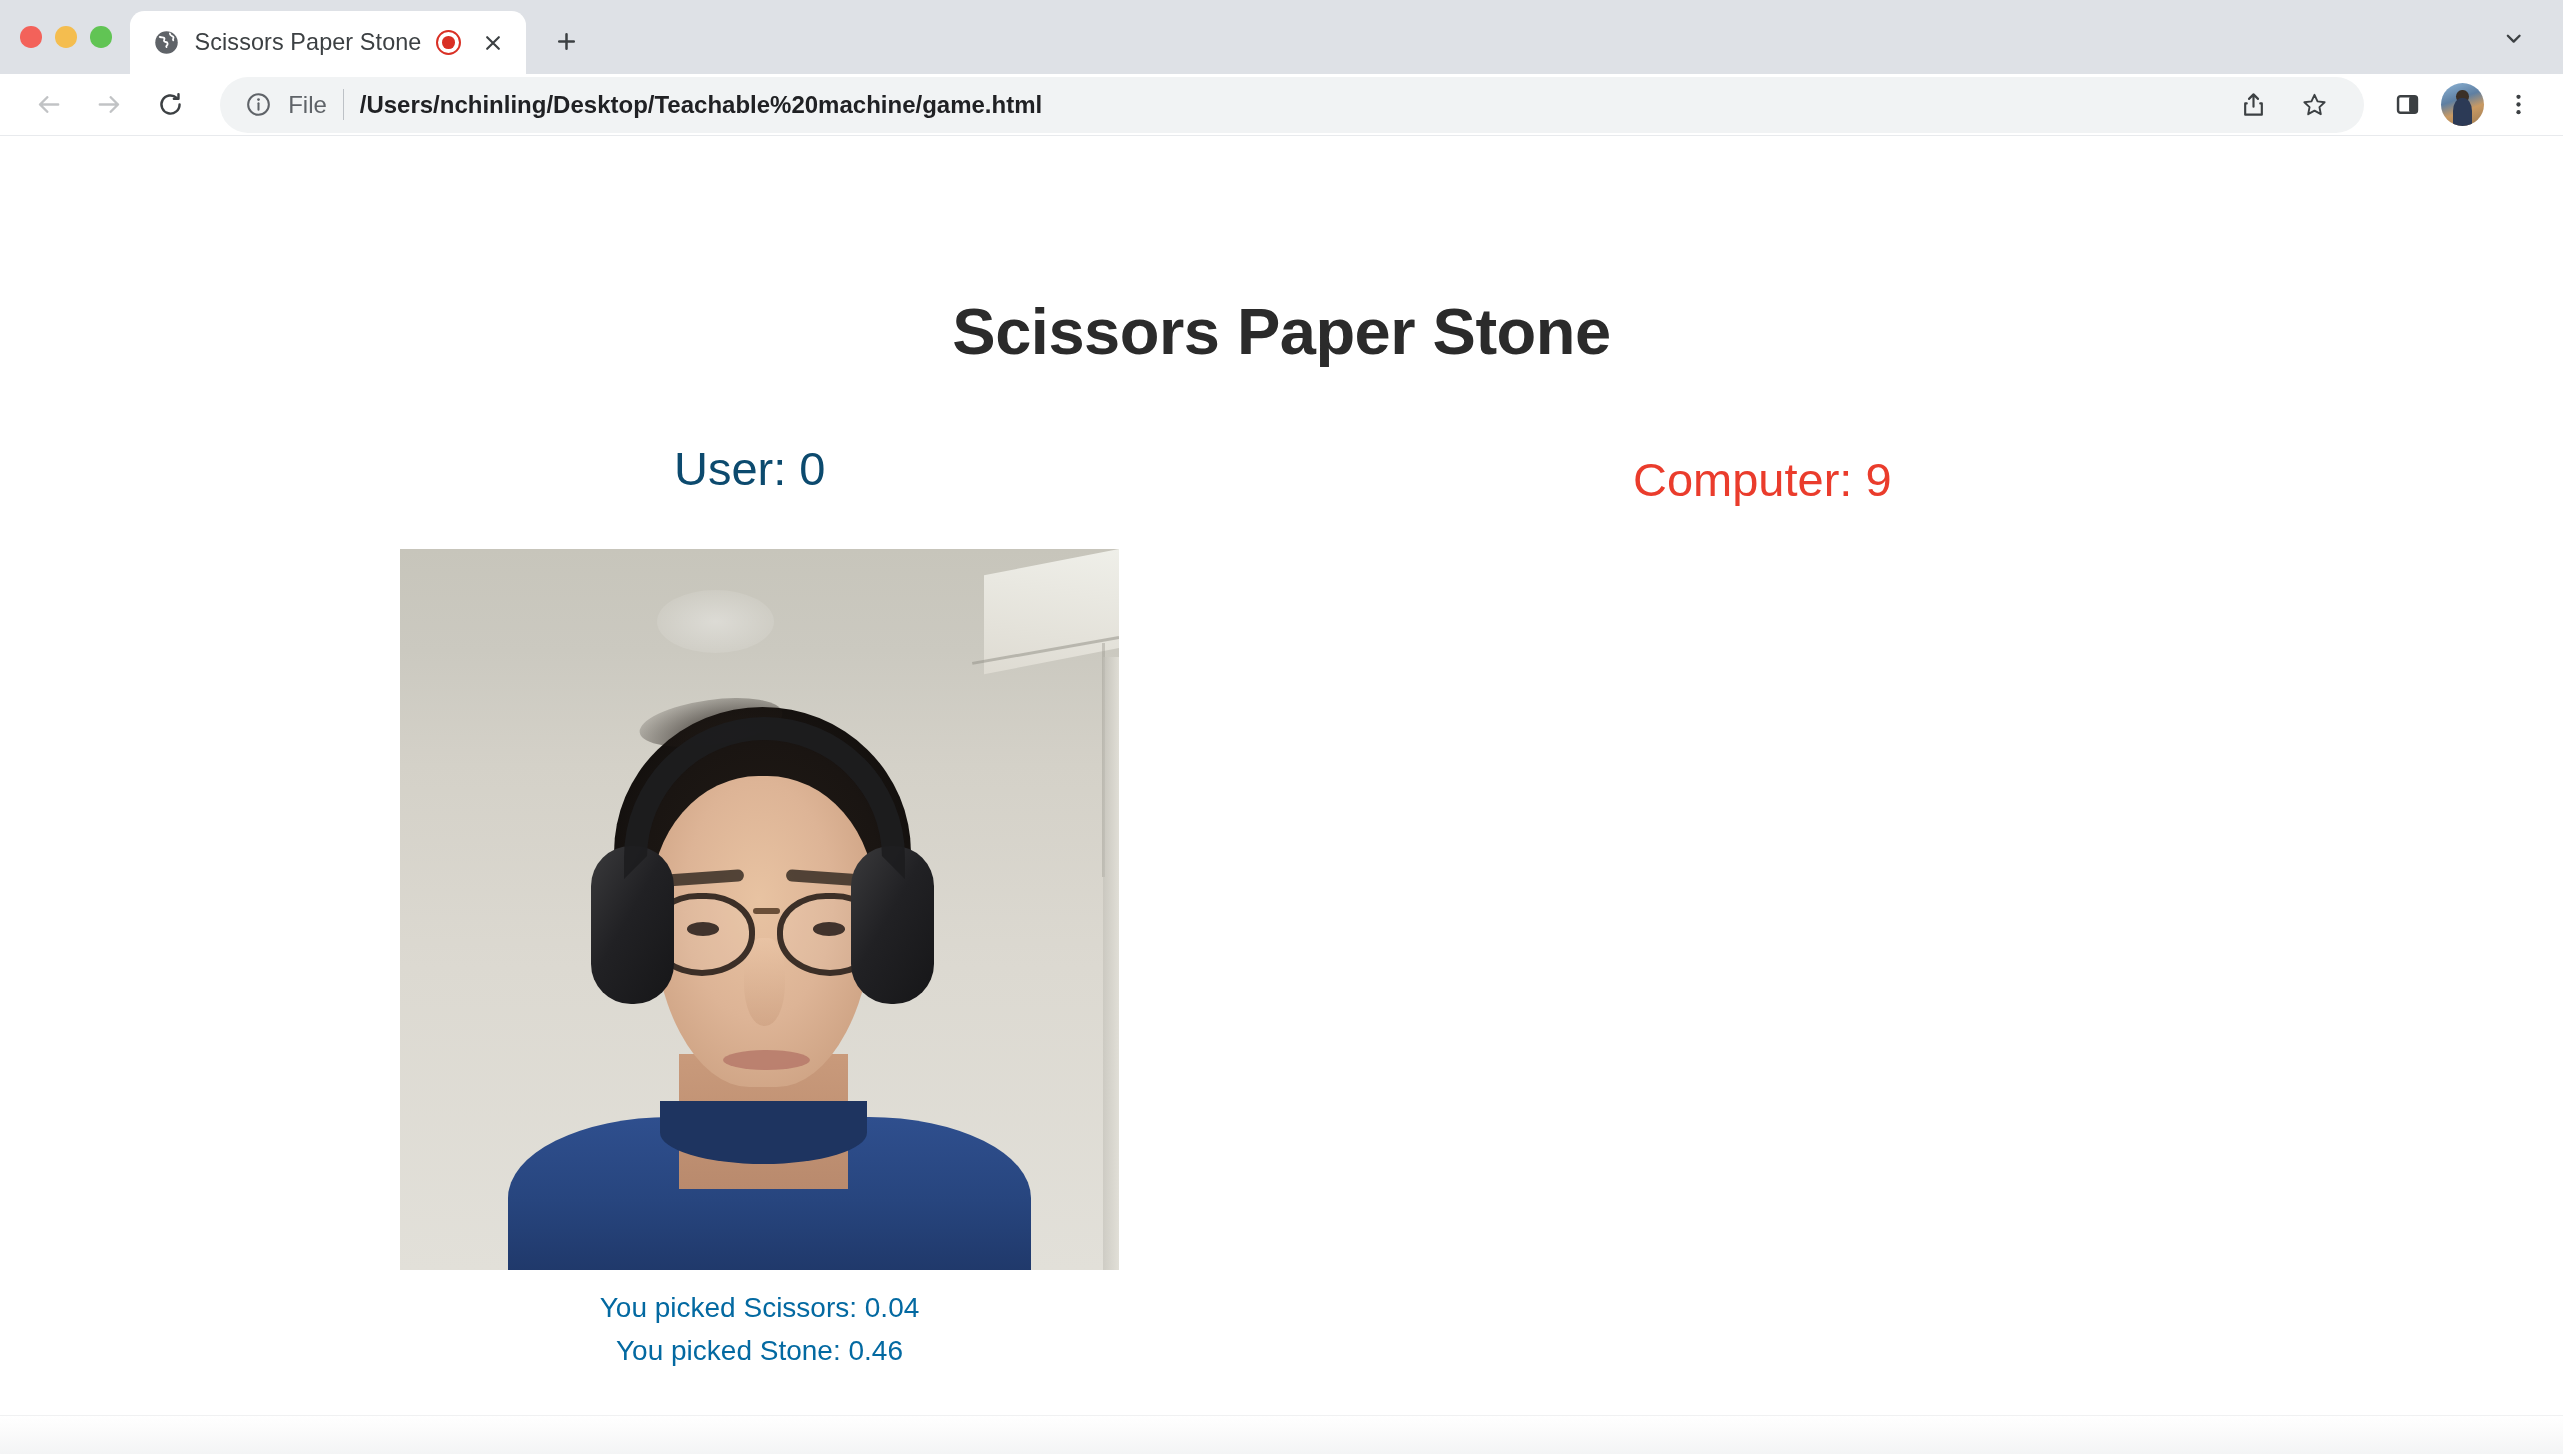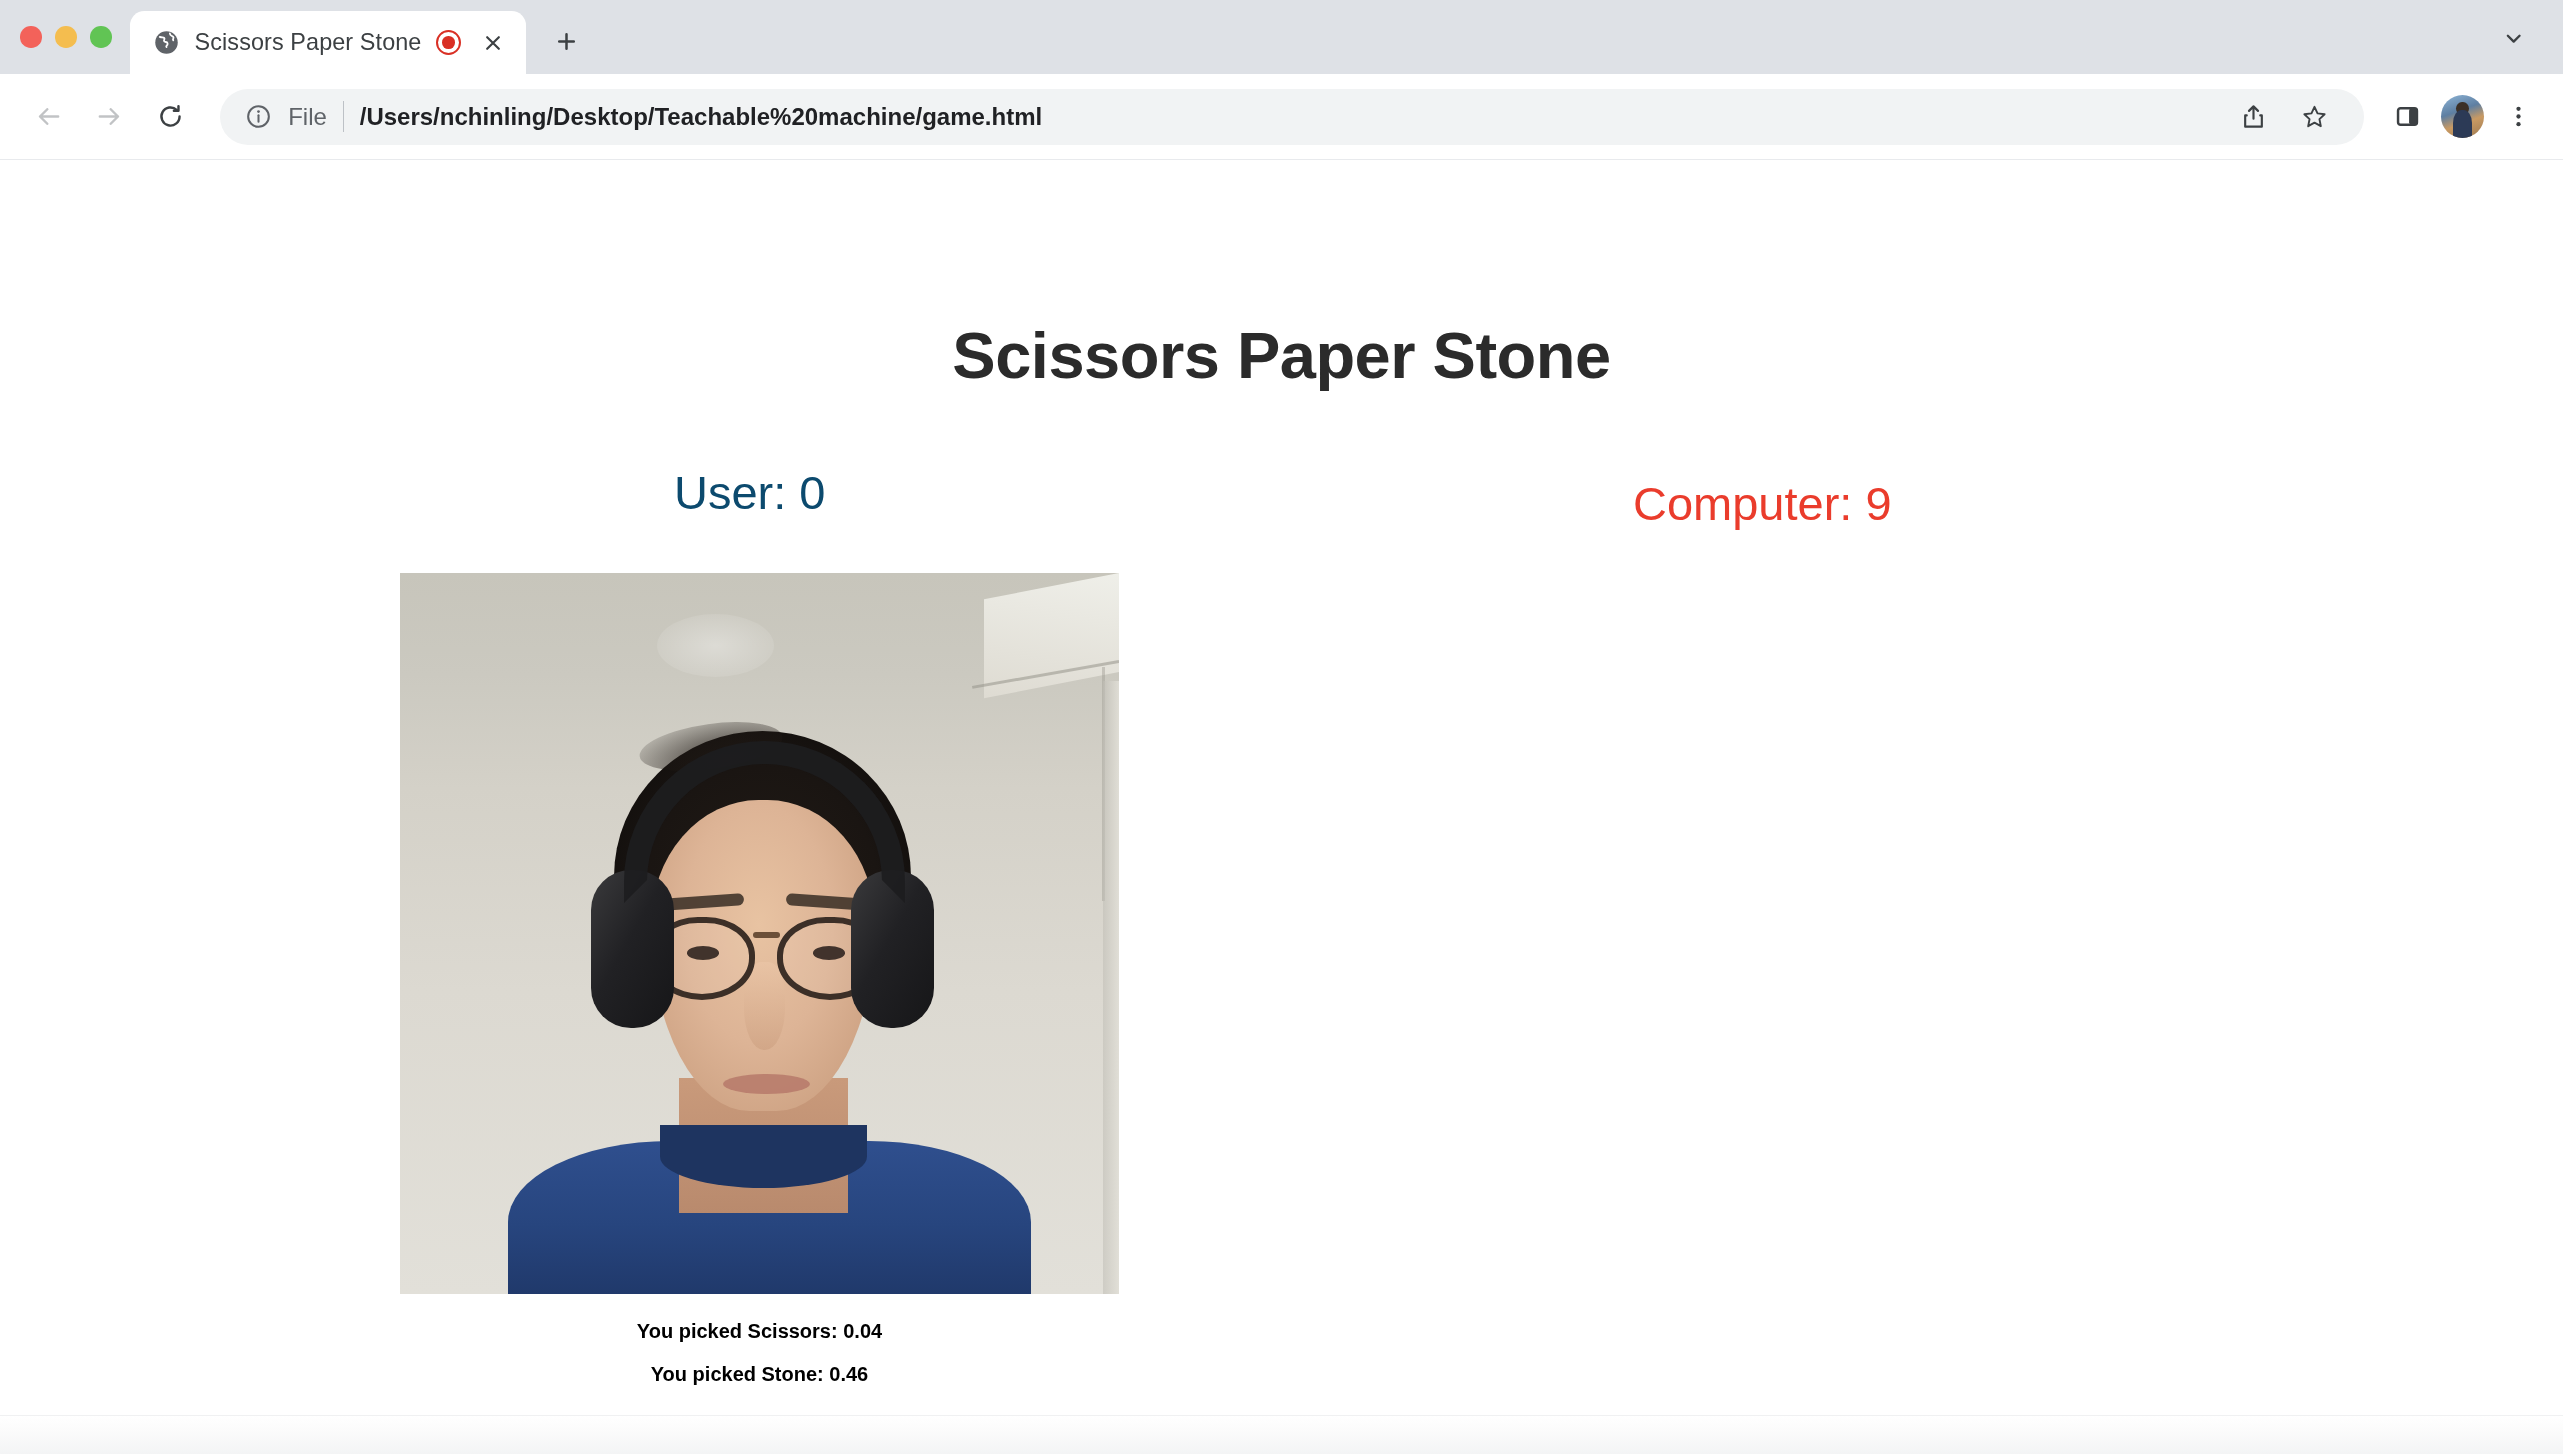--- a/index.html
+++ b/index.html
@@ -88,21 +88,21 @@
 
   .tab-search-btn {
     position: absolute;
     right: 27px; bottom: 12.6px;
     width: 45px; height: 45px;
     display: flex; align-items: center; justify-content: center;
   }
   .tab-search-btn svg { width: 23.4px; height: 23.4px; }
 
   .toolbar {
-    height: 86px;
+    height: 62px;
     background: #ffffff;
     display: flex;
     align-items: center;
     padding: 0 20px;
     gap: 5.4px;
     border-bottom: 0.9px solid #e8eaed;
     flex: 0 0 auto;
     position: relative;
   }
   .nav-btn {
@@ -329,25 +329,24 @@
   }
 
   .predictions {
     position: absolute;
     left: 400px;
     top: 773px;
     width: 719px;
     text-align: center;
   }
   .prediction-line {
-    font-size: 20px;
-    color: #000000;
+    font-size: 28px;
+    color: #0369a1;
     line-height: 43px;
     white-space: nowrap;
-    font-weight: bold;
   }
 
   .start-btn-wrap {
     position: absolute;
     left: 0; right: 0;
     top: 910px;
     display: flex;
     justify-content: center;
   }
   .start-btn {

